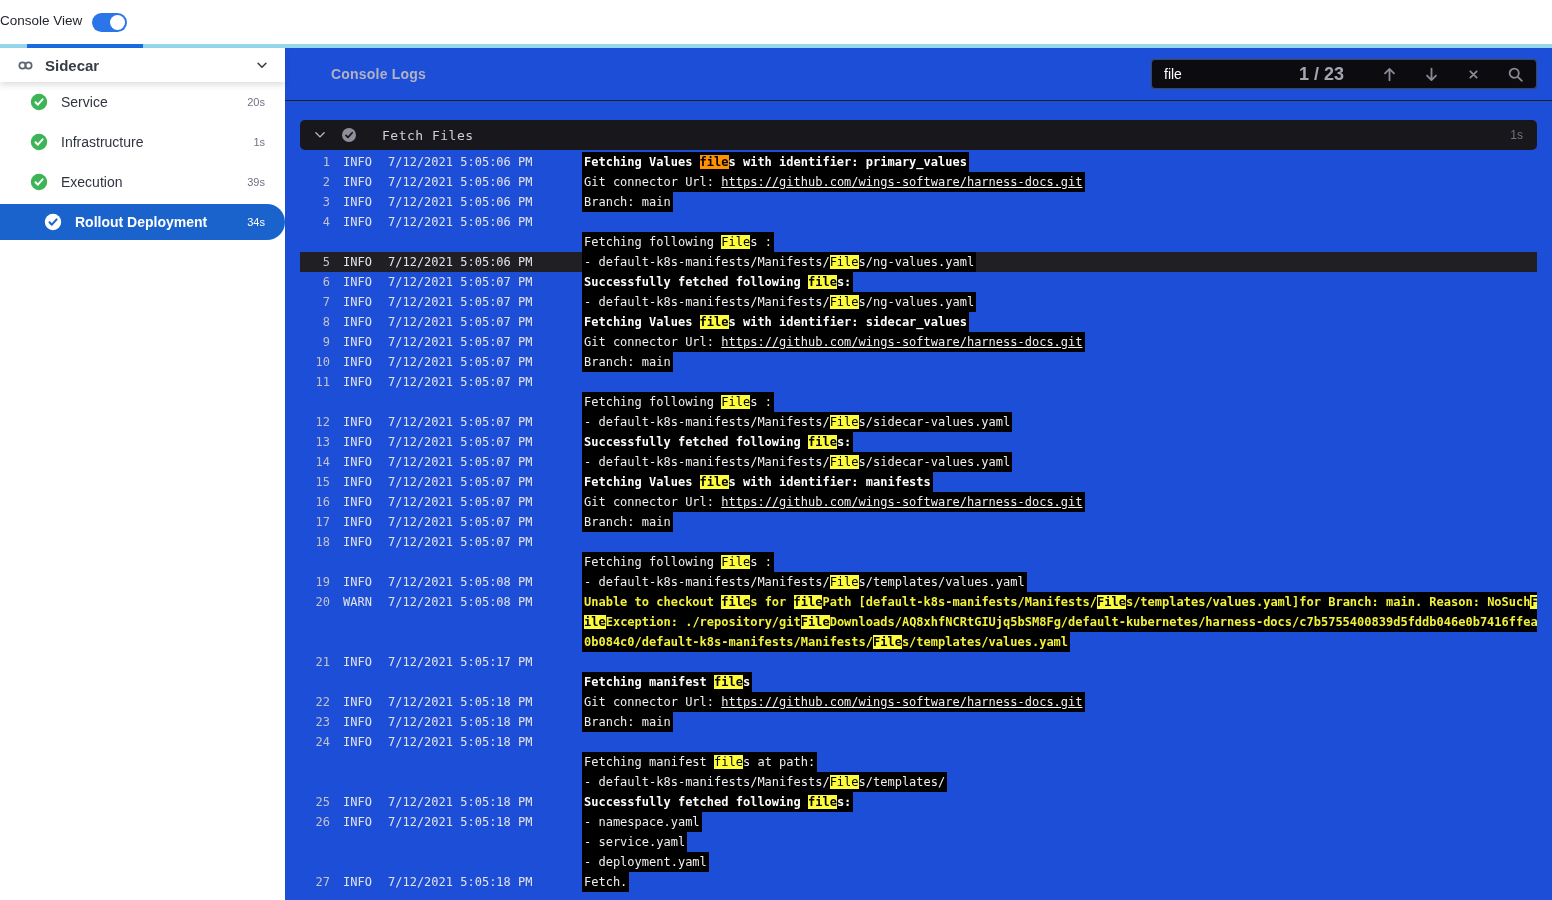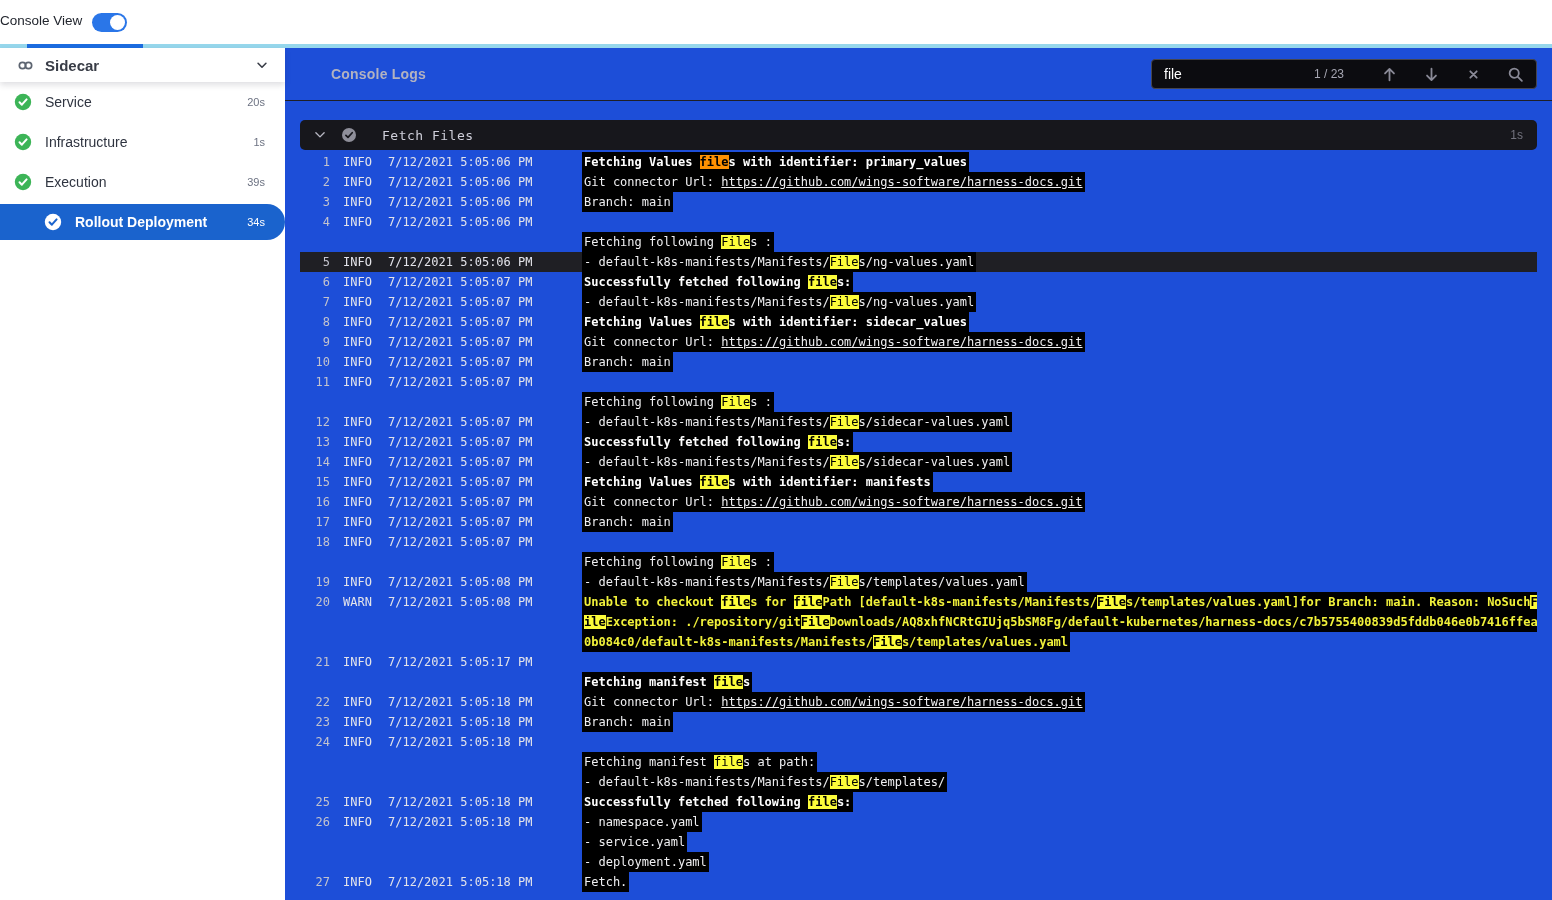--- a/index.html
+++ b/index.html
@@ -29,21 +29,21 @@
 
   
   .sidebar { width:285px; background:#fff; position:relative; z-index:2; }
   .sidebar-header { height:34px; display:flex; align-items:center; gap:11px;
                     padding:0 16px 0 17px; position:relative; z-index:3;
                     background:#fff; box-shadow:0 3px 6px rgba(40,41,61,.15);
                     cursor:pointer; }
   .sidebar-header .title { font-size:15px; font-weight:600; color:#383c46; flex:1; }
   .stages { padding-top:0; }
   .stage { height:40px; display:flex; align-items:center; gap:13px;
-           padding:0 20px 0 14px; cursor:pointer; }
+           padding:0 20px 0 30px; cursor:pointer; }
   .stage .lbl { flex:1; font-size:14px; color:#2f3440; }
   .stage .dur { font-size:11px; color:#6c7282; }
   .stage svg.chk { width:18px; height:18px; flex:0 0 auto; }
   .chk-ok circle { fill:#3cb457; } .chk-ok path { stroke:#fff; }
   .chk-sel circle { fill:#fff; }  .chk-sel path { stroke:#1a63cd; }
   .stage.selected { background:#1a63cd; height:36px; margin:2px 0;
                     border-radius:0 18px 18px 0; padding-left:44px; }
   .stage.selected .lbl { color:#fff; font-weight:600; }
   .stage.selected .dur { color:#fff; }
 
@@ -53,21 +53,21 @@
   .console-header { height:53px; flex:0 0 auto; display:flex; align-items:center;
                     justify-content:space-between; padding:0 15px 0 15px;
                     border-bottom:1px solid #1f1f26; }
   .console-title { font-size:14px; font-weight:700; color:#b2b2c0;
                    letter-spacing:.2px; margin-left:31px; }
   .searchbox { width:386px; height:30px; border:1px solid #45454f; border-radius:4px;
                background:#0c0c10; display:flex; align-items:center;
                padding:0 12px; }
   .search-input { flex:1; min-width:0; background:transparent; border:0; outline:0;
                   color:#fff; font-size:14px; font-family:"Liberation Sans",sans-serif; }
-  .counter { font-size:12px; font-weight:400; color:#a6a6b2; margin-right:12px;
+  .counter { font-size:18px; font-weight:700; color:#a6a6b2; margin-right:12px;
              white-space:nowrap; }
   .sicon { width:17px; height:17px; margin-left:25px; cursor:pointer; flex:0 0 auto; }
   .sicon path, .sicon line, .sicon circle { stroke:#8a8a97; stroke-width:1.7;
              fill:none; stroke-linecap:round; stroke-linejoin:round; }
 
   .log-area { padding:19px 15px 0 15px; overflow:hidden; }
   .section-header { height:30px; background:#17171c; border-radius:5px;
                     display:flex; align-items:center; padding:0 14px; gap:15px; }
   .section-header .chev { width:12px; height:12px; cursor:pointer; }
   .section-header .chev path { stroke:#b7b7c2; stroke-width:1.8; fill:none;

